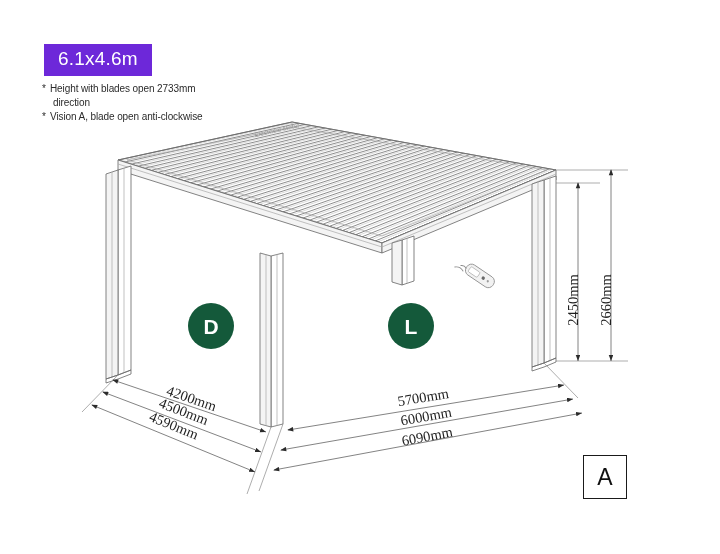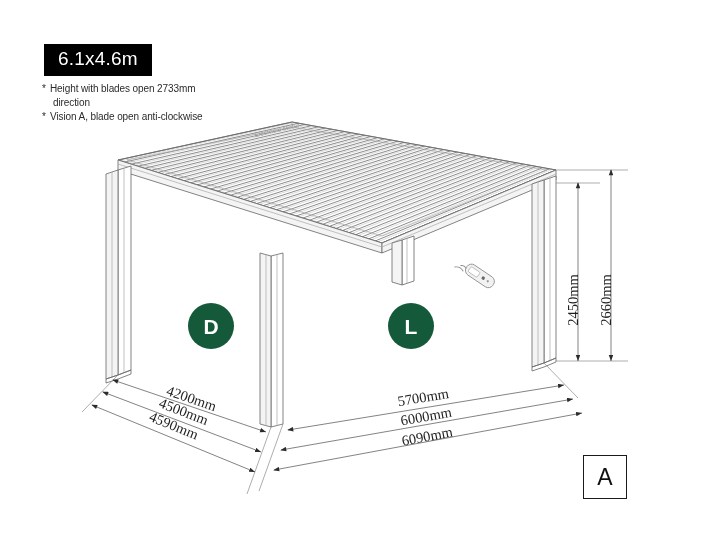--- a/index.html
+++ b/index.html
@@ -20,21 +20,21 @@
     left: 0; top: 0;
     width: 720px;
     height: 554px;
   }
 
   
   .title-badge {
     position: absolute;
     left: 44px;
     top: 44px;
-    background: #000000;
+    background: #6d28d9;
     color: #ffffff;
     font-size: 19px;
     font-weight: 400;
     letter-spacing: 0.2px;
     padding: 5px 14px 7px 14px;
     line-height: 1.05;
     white-space: nowrap;
   }
 
   

